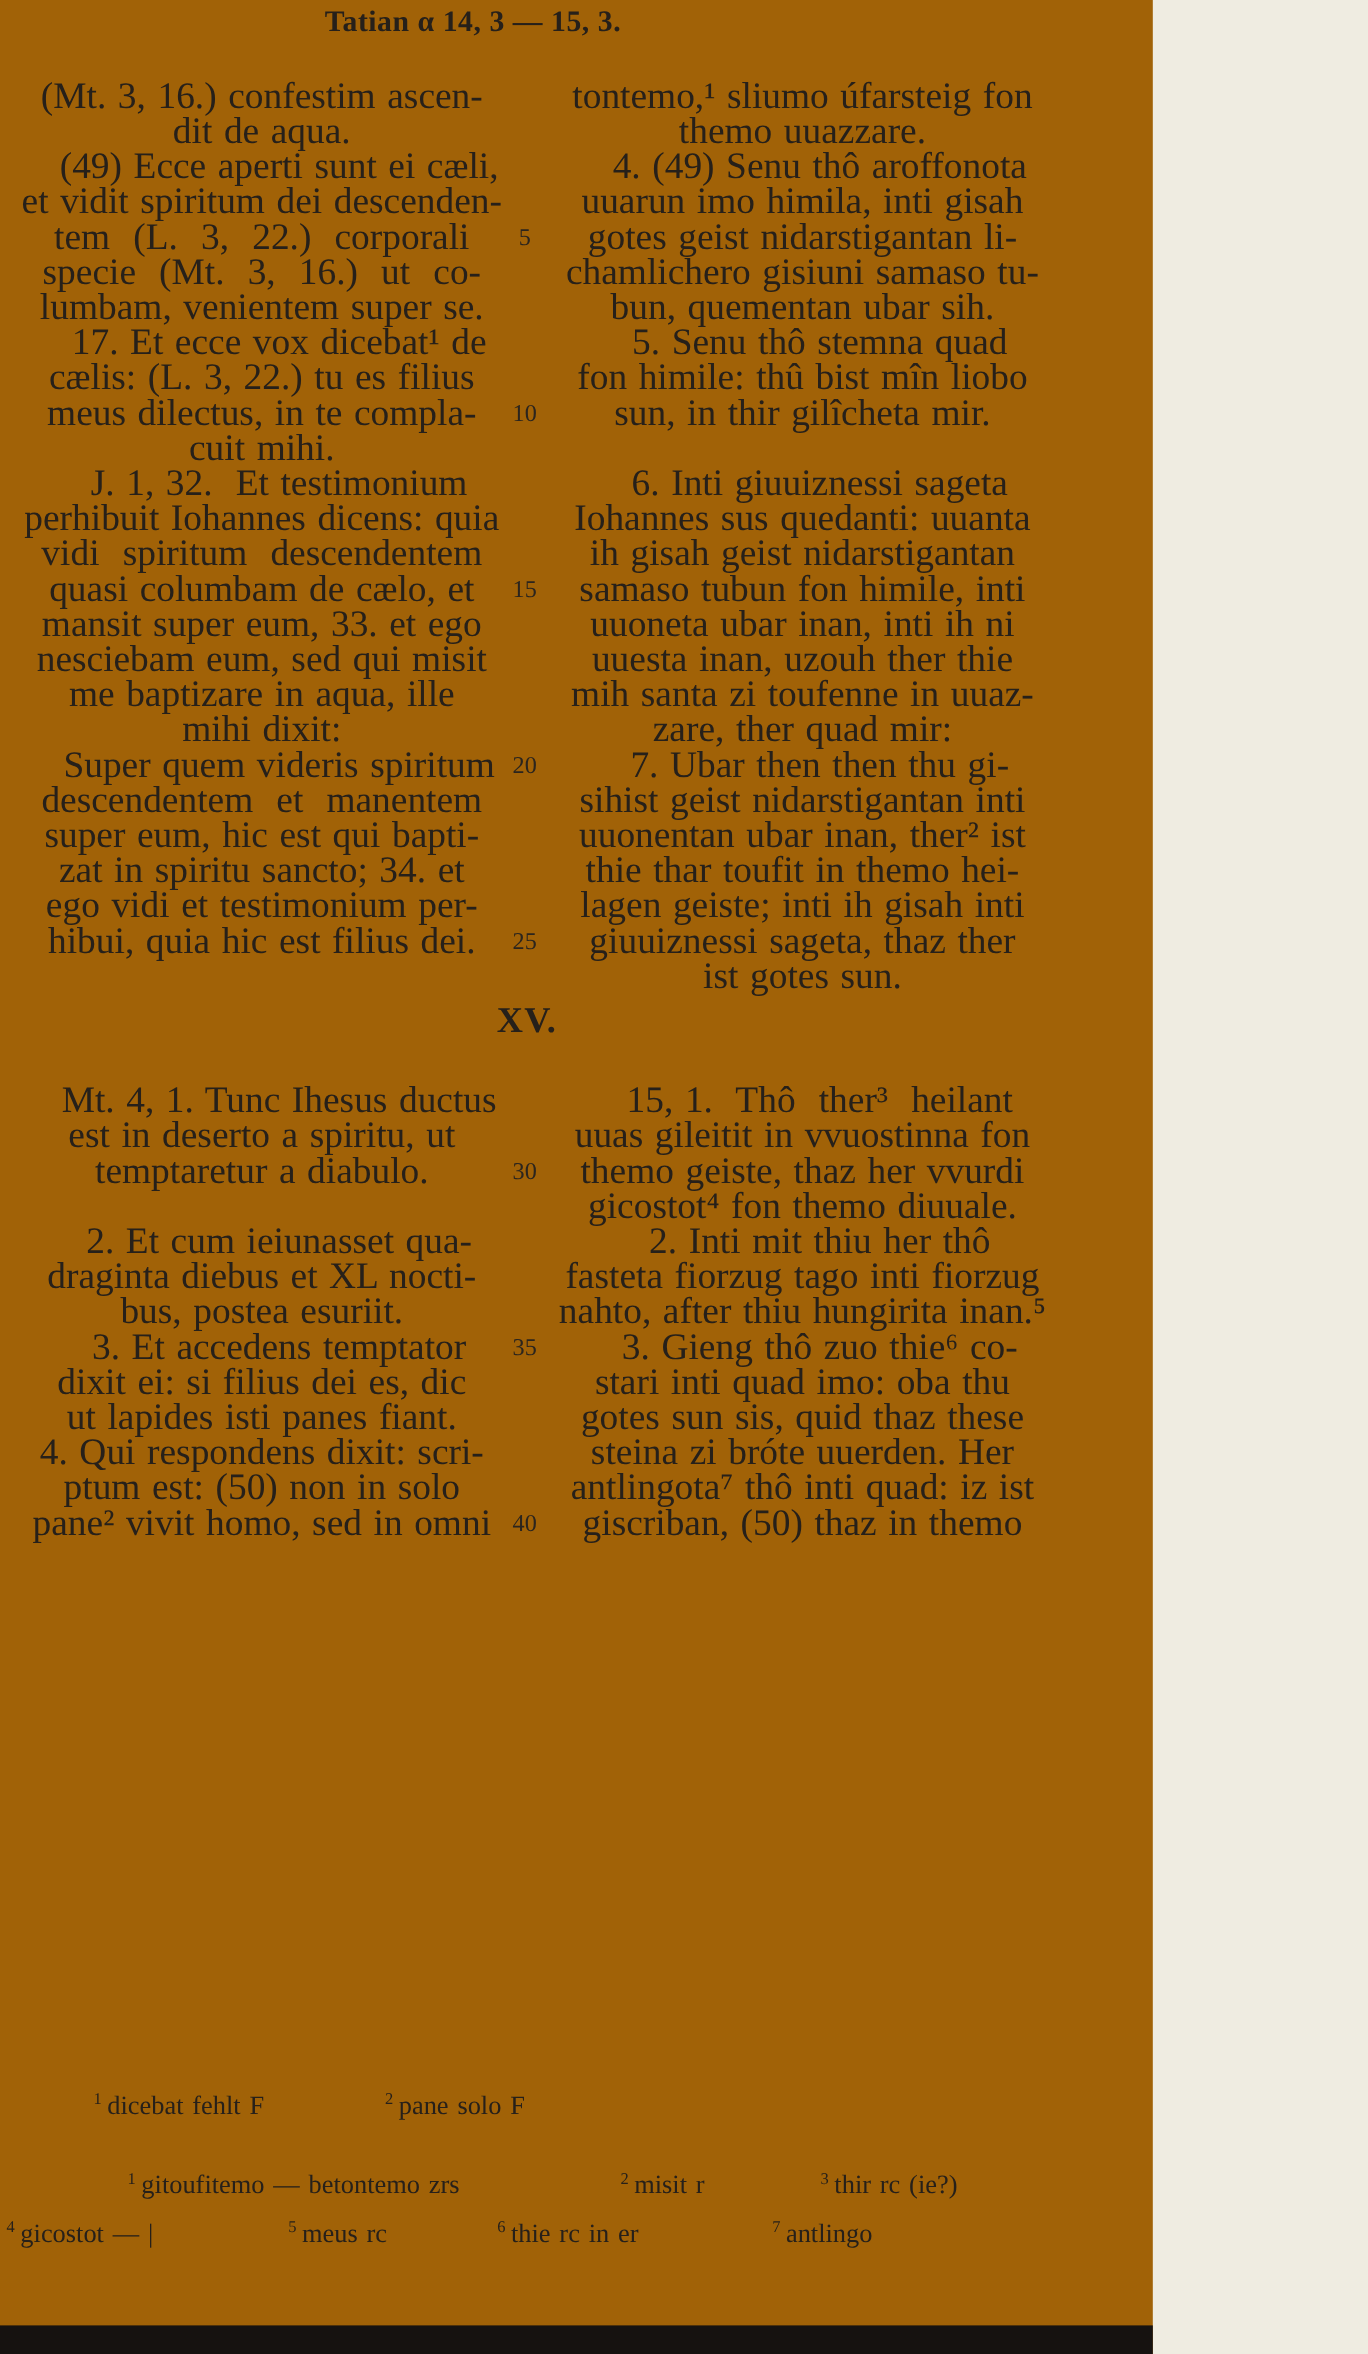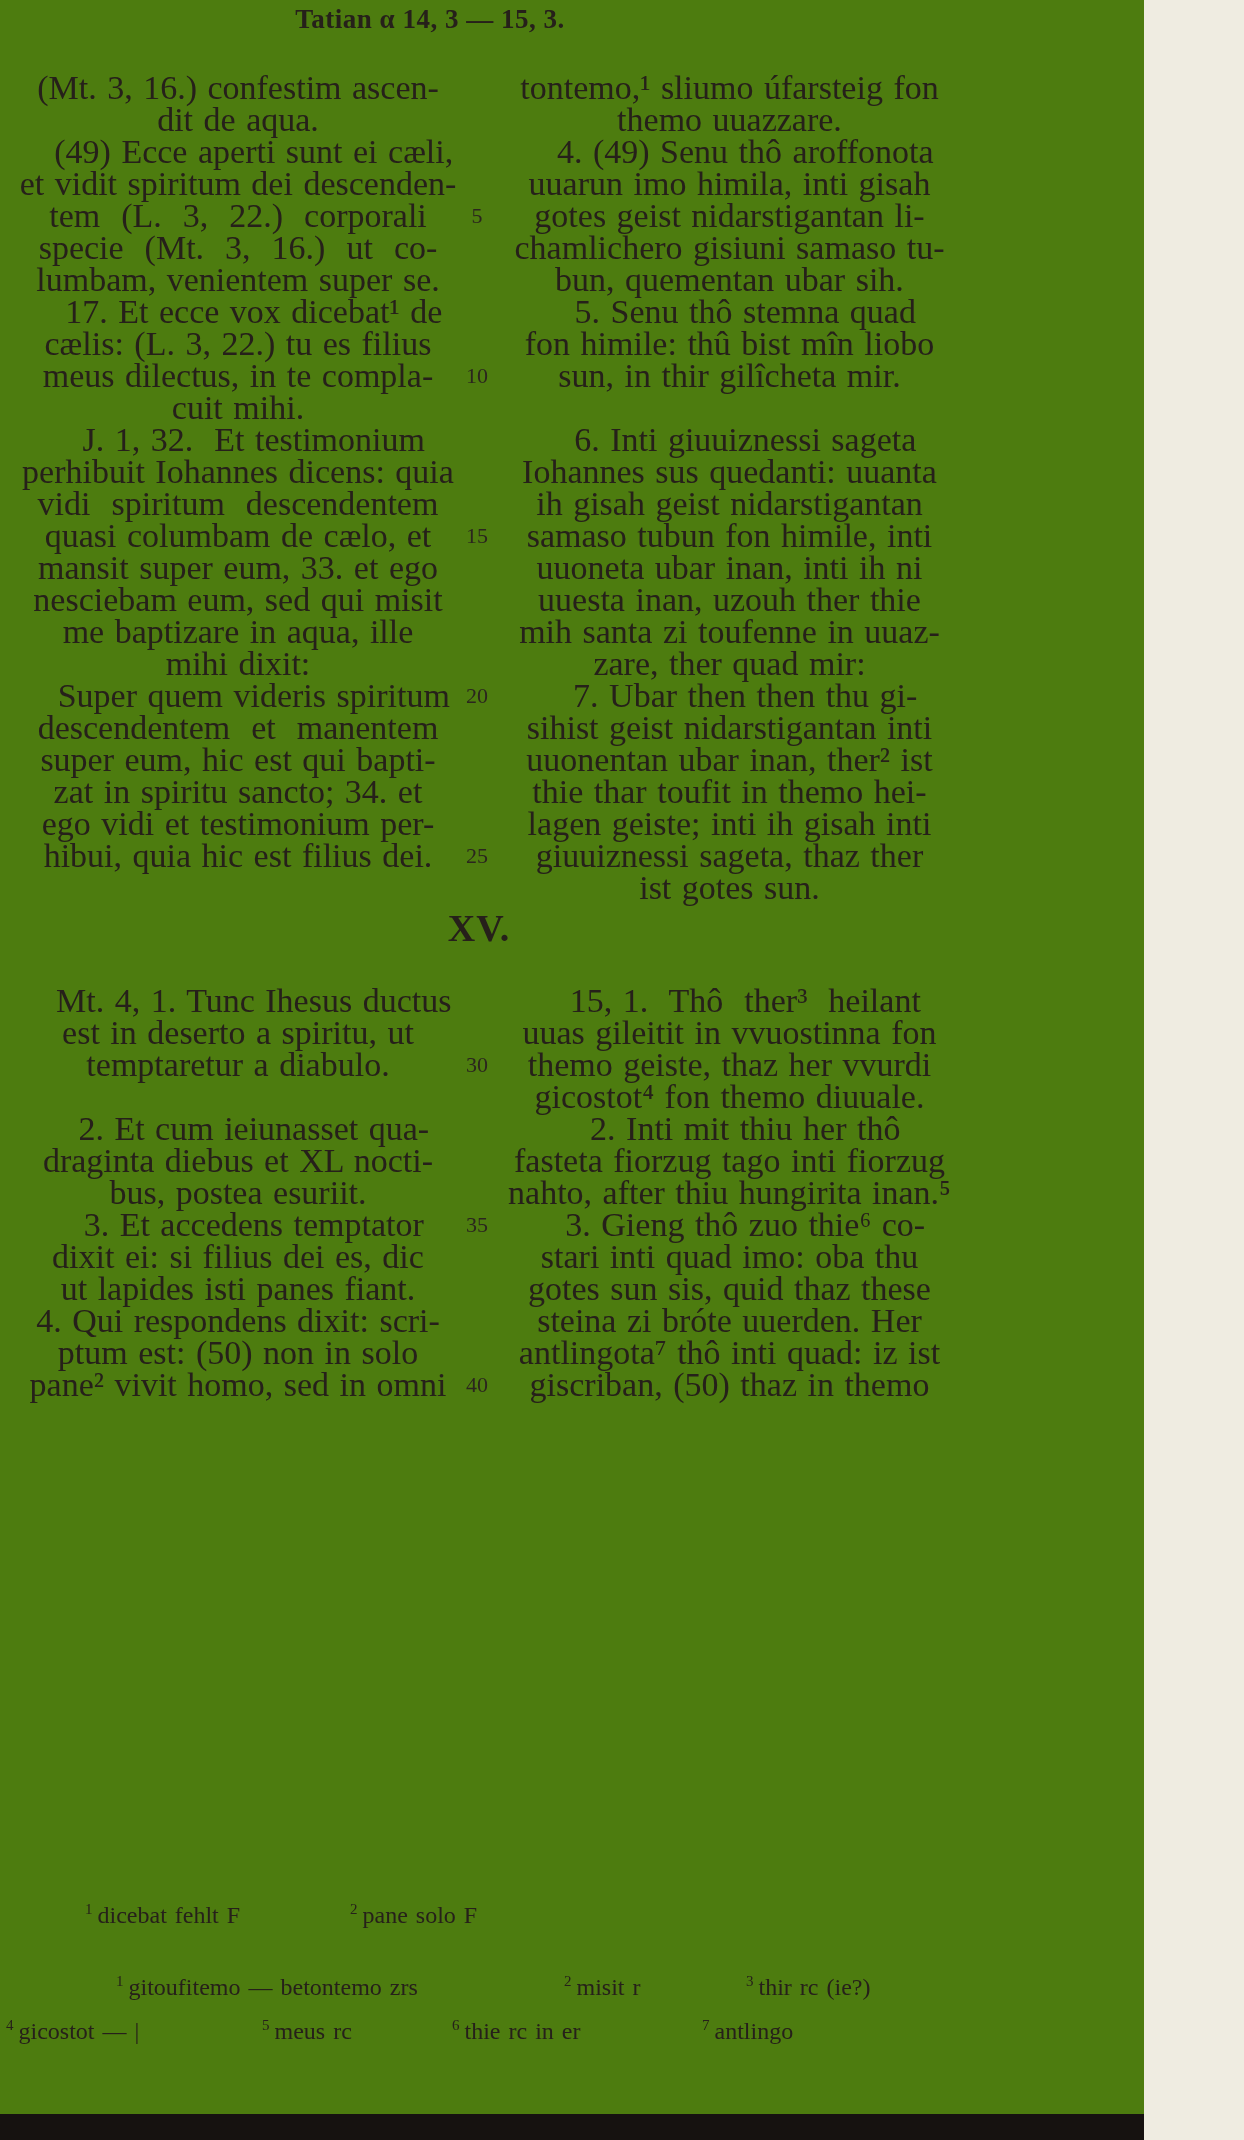--- a/index.html
+++ b/index.html
@@ -3,22 +3,22 @@
 <meta charset="utf-8">
 <style>
   html, body { margin: 0; padding: 0; }
   body {
     width: 1244px; height: 2140px;
     font-family: "Liberation Serif", "DejaVu Serif", serif;
     background: #efece1;
   }
   .page {
     position: relative;
-    width: 1144px; height: 2140px;
-    background: #4d7c0f;
+    width: 1048px; height: 2140px;
+    background: #a16207;
     color: #26201a;
     overflow: hidden;
   }
   
   .running-title {
     position: absolute; top: 4px; left: 0; width: 860px;
     text-align: center;
     font-size: 27px; font-weight: bold; letter-spacing: 0.5px;
   }
   .page-number {
@@ -41,21 +41,21 @@
   .line-number {
     position: absolute; left: 458px; width: 38px;
     text-align: center;
     font-size: 22px; line-height: 32px;
     color: #2b251e;
   }
   
   .chapter-heading {
     position: absolute; top: 908px; left: 0; width: 958px;
     text-align: center;
-    font-size: 38px; font-weight: bold; line-height: 40px;
+    font-size: 33px; font-weight: bold; line-height: 40px;
     letter-spacing: 1px;
   }
   
   .fn-row { position: absolute; left: 0; width: 1244px; height: 32px; }
   .fn-latin  { top: 1900px; }
   .fn-ger-1  { top: 1972px; margin-left: 46px; }
   .fn-ger-2  { top: 2016px; }
   .fn {
     position: absolute; top: 0;
     font-size: 24px; line-height: 30px;

